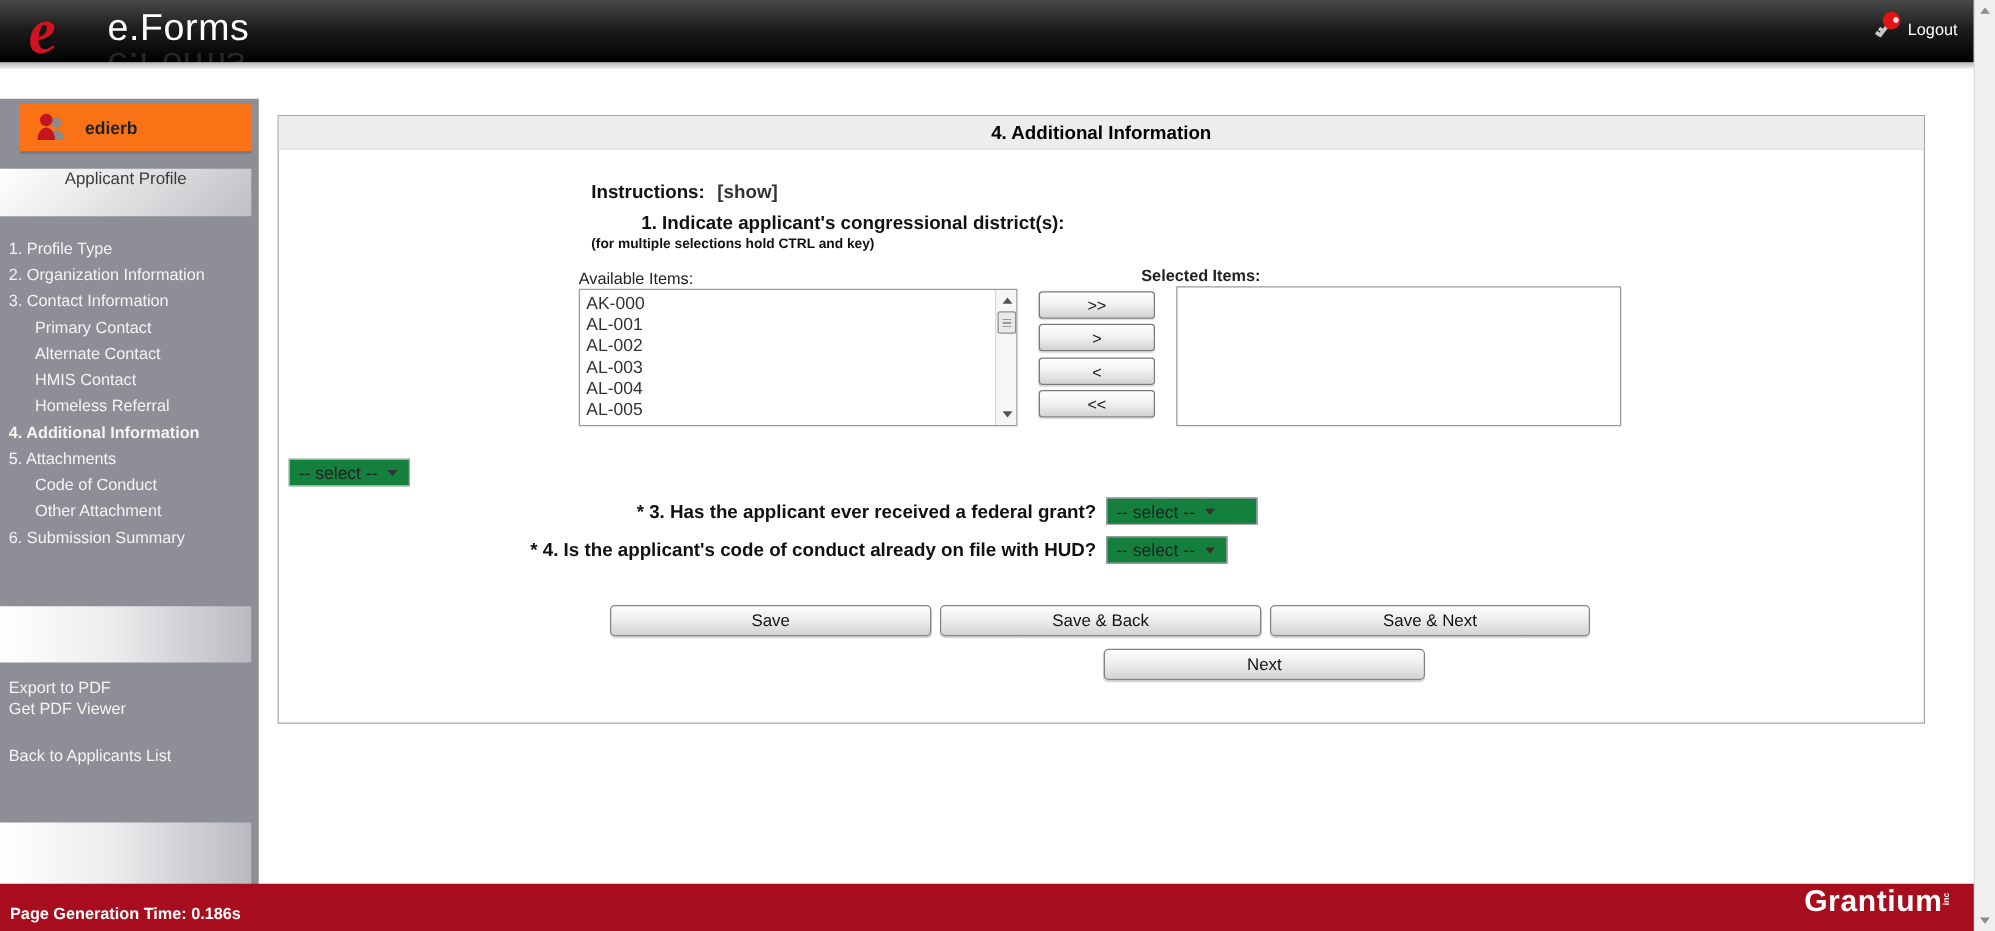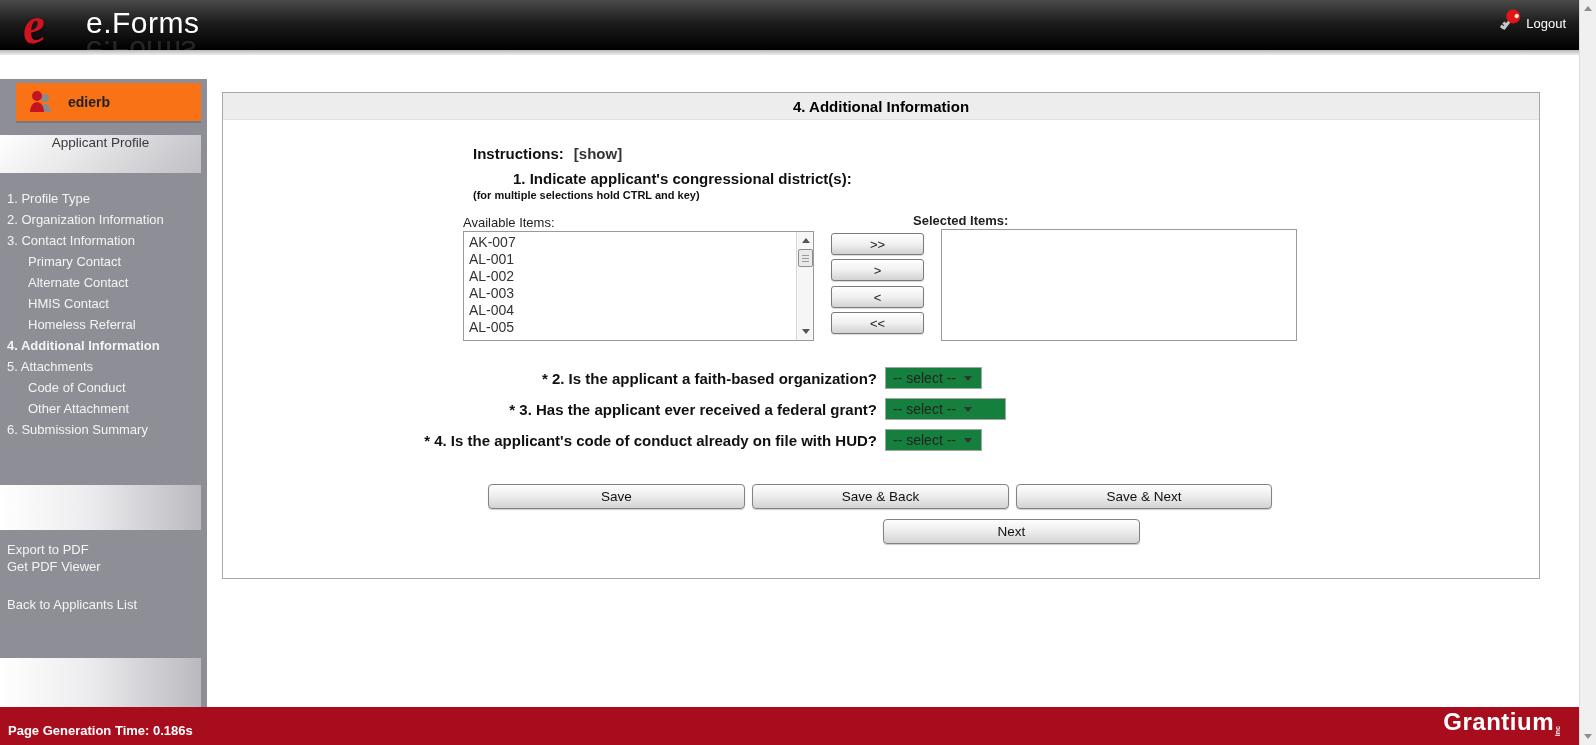--- a/index.html
+++ b/index.html
@@ -101,21 +101,21 @@
          border-left:1px solid #dcdcdc; }
   .ps-up { position:absolute; top:6px; left:4px; }
   .ps-down { position:absolute; bottom:6px; left:4px; }
   .tri-up.lite { border-bottom-color:#8e8e8e; }
   .tri-down.lite { border-top-color:#8e8e8e; }
 
   
   .footer { position:absolute; left:0; bottom:0; width:1579px; height:38px; background:#a80d1e; }
   .footer-text { position:absolute; left:8px; top:16px; color:#ffffff; font-size:13px;font-weight:bold; }
   .brand { position:absolute; right:18px; top:1px; color:#fff; font-weight:bold;
-           font-size:24px; letter-spacing:.5px; display:flex; align-items:flex-end; }
+           font-size:24px; letter-spacing:.5px; display:flex; align-items:flex-start; }
   .brand-suffix { font-size:7px; font-weight:bold; margin-top:6px;
            writing-mode:vertical-rl; transform:rotate(180deg); letter-spacing:0; line-height:7px; }
 </style>
 </head>
 <body>
 
 <div class="page">
 
   <div class="header">
     <div class="logo-e">e</div>
@@ -177,21 +177,21 @@
 
     <div class="instr-row">
       <span>Instructions:</span><span class="instr-show">[show]</span>
     </div>
     <div class="q1-label">1. Indicate applicant's congressional district(s):</div>
     <div class="q1-hint">(for multiple selections hold CTRL and key)</div>
 
     <div class="list-label lbl-avail">Available Items:</div>
     <div class="listbox lb-avail">
       <div style="padding-top:2px; padding-right:18px;">
-        <div class="lb-item">AK-007</div>
+        <div class="lb-item">AK-000</div>
         <div class="lb-item">AL-001</div>
         <div class="lb-item">AL-002</div>
         <div class="lb-item">AL-003</div>
         <div class="lb-item">AL-004</div>
         <div class="lb-item">AL-005</div>
       </div>
       <div class="lb-scroll">
         <div class="sb-btn" style="top:1px;">
             <div class="tri-up"></div>
           </div>
@@ -206,21 +206,20 @@
 
     <div class="xfer" style="top:140px;">&gt;&gt;</div>
     <div class="xfer" style="top:166px;">&gt;</div>
     <div class="xfer" style="top:193px;">&lt;</div>
     <div class="xfer" style="top:219px;">&lt;&lt;</div>
 
     <div class="list-label lbl-sel">Selected Items:</div>
     <div class="listbox lb-sel"></div>
 
     <div class="q-row" style="top:273px;">
-      <div class="q-label">* 2. Is the applicant a faith-based organization?</div>
       <div class="q-select" style="width:97px;">
         <span>-- select --</span>
         <span class="sel-arrow"></span>
       </div>
     </div>
     <div class="q-row" style="top:304px;">
       <div class="q-label">* 3. Has the applicant ever received a federal grant?</div>
       <div class="q-select" style="width:121px;">
         <span>-- select --</span>
         <span class="sel-arrow"></span>

